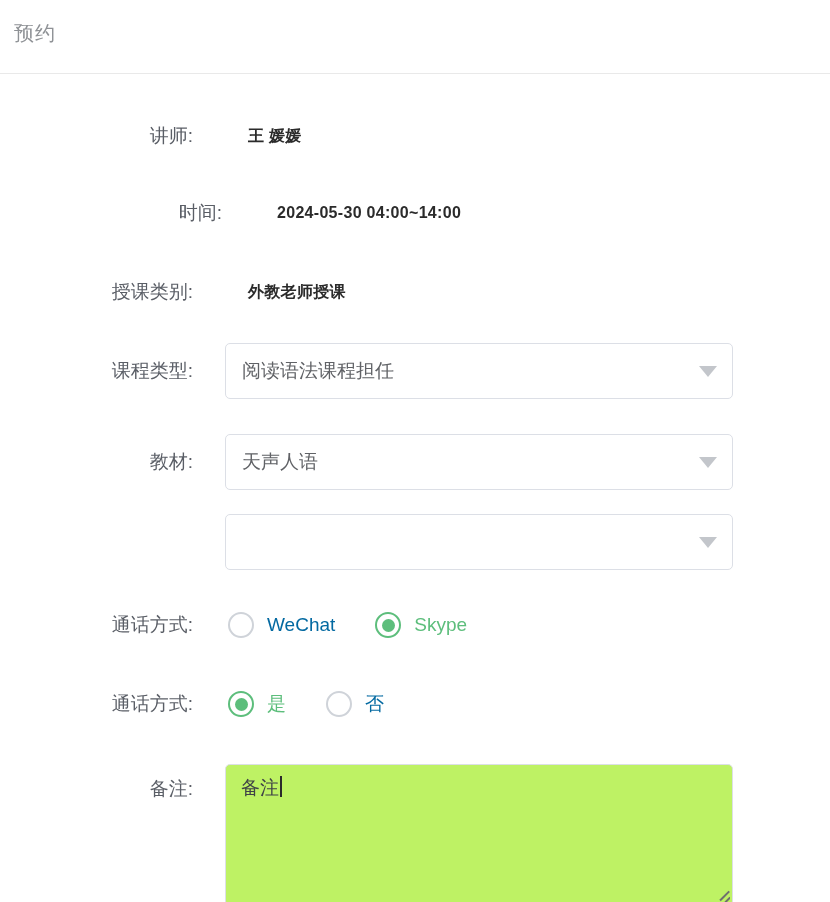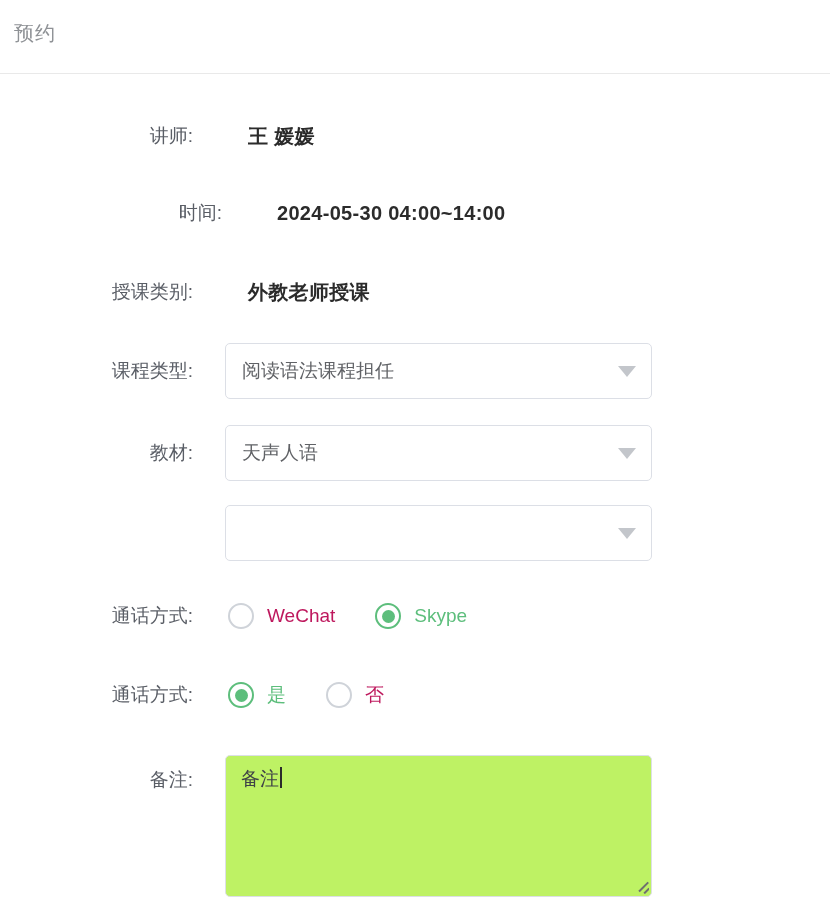--- a/index.html
+++ b/index.html
@@ -28,35 +28,35 @@
   .label {
     width: 225px;
     padding-right: 32px;
     text-align: right;
     font-size: 19px;
     color: #5a5e66;
     flex: none;
     white-space: nowrap;
   }
   .row.top .label { padding-top: 12px; }
-  .content { width: 427px; flex: none; }
+  .content { width: 508px; flex: none; }
 
   .m1 { margin-top: 42px; height: 40px; }
   .m2 { margin-top: 37px; height: 40px; padding-left: 29px; }
   .m3 { margin-top: 39px; height: 40px; }
   .m4 { margin-top: 31px; }
-  .m5 { margin-top: 26px; }
+  .m5 { margin-top: 35px; }
   .m6 { margin-top: 24px; }
   .m7 { margin-top: 35px; height: 40px; }
   .m8 { margin-top: 39px; height: 40px; }
   .m9 { margin-top: 36px; }
 
   .value {
     padding-left: 23px;
-    font-size: 20px;
+    font-size: 16px;
     font-weight: 700;
     color: #2b2b2b;
     letter-spacing: 0.3px;
   }
 
   
   .select {
     position: relative;
     width: 100%;
     height: 56px;
@@ -100,21 +100,21 @@
   }
   .radio.checked .radio-circle { border-color: #5dbe7c; }
   .radio-dot {
     width: 13px; height: 13px;
     border-radius: 50%;
     background: #5dbe7c;
   }
   .radio-label {
     margin-left: 13px;
     font-size: 19px;
-    color: #be185d;
+    color: #0369a1;
   }
   .radio.checked .radio-label { color: #5dbe7c; }
 
   
   .textarea {
     position: relative;
     width: 100%;
     height: 142px;
     border: 1px solid #dcdfe6;
     border-radius: 5px;

